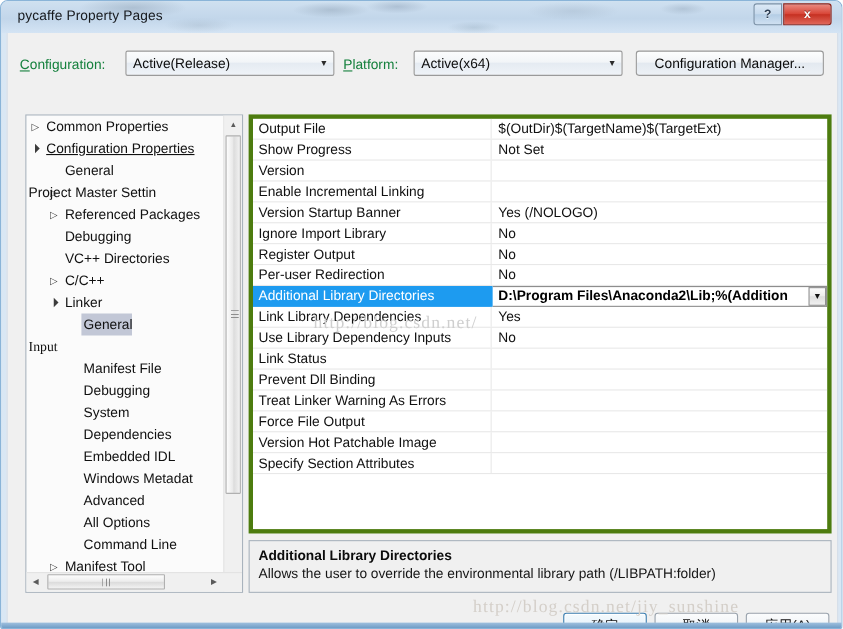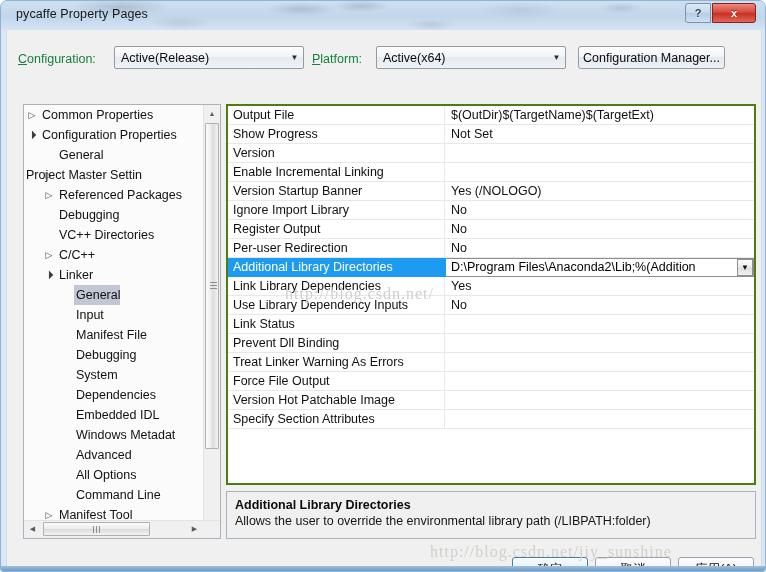--- a/index.html
+++ b/index.html
@@ -261,21 +261,21 @@
                                  #8d8d8d 3px 4px, transparent 4px 6px,
                                  #8d8d8d 6px 7px, transparent 7px 8px);
   }
 
   
   .grid-panel {
     position: absolute;
     left: 219px; top: 74px;
     width: 530px; height: 381px;
     box-sizing: border-box;
-    border: 2px solid #4d7c0f;
+    border: 4px solid #4d7c0f;
     background: #ffffff;
     overflow: hidden;
   }
   .prow {
     position: relative;
     height: 18px;
     line-height: 18px;
     border-bottom: 1px solid #e8e8e8;
     font-size: 12.5px;
     color: #101010;
@@ -304,21 +304,21 @@
   }
   .prow.sel .pname {
     background: #1d9bf0;
     color: #ffffff;
     border-right: none;
     width: 218px;
   }
   .prow.sel .pval {
     background: #ffffff;
     color: #000000;
-    font-weight: normal;
+    font-weight: bold;
     border: 1px solid #8d8d8d;
     border-left: none;
     height: 19px;
     line-height: 17px;
     padding-right: 20px;
   }
   .prow.sel .dropbtn {
     position: absolute;
     right: 1px; top: 1px;
     width: 16px; height: 17px;
@@ -409,37 +409,37 @@
         <div class="cbtext">Active(Release)</div>
         <div class="cbarrow">▼</div>
       </div>
 
       <div class="lbl" style="left:305px; top:22px;"><span class="ul">P</span>latform:</div>
       <div class="combo" style="left:369px; top:16px; width:190px;">
         <div class="cbtext">Active(x64)</div>
         <div class="cbarrow">▼</div>
       </div>
 
-      <div class="pushbtn" style="left:571px; top:16px; width:147px;justify-content:center;">
+      <div class="pushbtn" style="left:571px; top:16px; width:171px;justify-content:center;">
         <span>Configuration Manager...</span>
       </div>
 
       <div class="tree-panel">
         <div class="tree-scroll" id="tree-list">
             <div class="tnode"><span class="tw" style="left: 0px;">▷</span><span class="tlabel" style="margin-left: 16px;">Common Properties</span></div>
-            <div class="tnode"><span class="tw" style="left: 0px; font-size: 8px; transform: rotate(-45deg);">◢</span><span class="tlabel" style="margin-left: 16px;">Configuration Properties</span></div>
+            <div class="tnode"><span class="tw" style="left: 0px; font-size: 8px; transform: rotate(-45deg);">◢</span><span class="tlabel" style="margin-left: 16px; text-decoration: underline;">Configuration Properties</span></div>
             <div class="tnode"><span class="tw" style="left: 17px;"></span><span class="tlabel" style="margin-left: 33px;">General</span></div>
             <div class="tnode"><span class="tw" style="left: 17px;">▷</span><span class="tlabel" style="">Project Master Settin</span></div>
             <div class="tnode"><span class="tw" style="left: 17px;">▷</span><span class="tlabel" style="margin-left: 33px;">Referenced Packages</span></div>
             <div class="tnode"><span class="tw" style="left: 17px;"></span><span class="tlabel" style="margin-left: 33px;">Debugging</span></div>
             <div class="tnode"><span class="tw" style="left: 17px;"></span><span class="tlabel" style="margin-left: 33px;">VC++ Directories</span></div>
             <div class="tnode"><span class="tw" style="left: 17px;">▷</span><span class="tlabel" style="margin-left: 33px;">C/C++</span></div>
             <div class="tnode"><span class="tw" style="left: 17px; font-size: 8px; transform: rotate(-45deg);">◢</span><span class="tlabel" style="margin-left: 33px;">Linker</span></div>
             <div class="tnode sel"><span class="tw" style="left: 34px;"></span><span class="tlabel" style="margin-left: 50px;">General</span></div>
-            <div class="tnode"><span class="tw" style="left: 34px;"></span><span class="tlabel" style="margin-left: 50px;">Input</span></div>
+            <div class="tnode"><span class="tw" style="left: 34px;"></span><span class="tlabel" style=" font-family: Liberation Serif, serif;">Input</span></div>
             <div class="tnode"><span class="tw" style="left: 34px;"></span><span class="tlabel" style="margin-left: 50px;">Manifest File</span></div>
             <div class="tnode"><span class="tw" style="left: 34px;"></span><span class="tlabel" style="margin-left: 50px;">Debugging</span></div>
             <div class="tnode"><span class="tw" style="left: 34px;"></span><span class="tlabel" style="margin-left: 50px;">System</span></div>
             <div class="tnode"><span class="tw" style="left: 34px;"></span><span class="tlabel" style="margin-left: 50px;">Dependencies</span></div>
             <div class="tnode"><span class="tw" style="left: 34px;"></span><span class="tlabel" style="margin-left: 50px;">Embedded IDL</span></div>
             <div class="tnode"><span class="tw" style="left: 34px;"></span><span class="tlabel" style="margin-left: 50px;">Windows Metadat</span></div>
             <div class="tnode"><span class="tw" style="left: 34px;"></span><span class="tlabel" style="margin-left: 50px;">Advanced</span></div>
             <div class="tnode"><span class="tw" style="left: 34px;"></span><span class="tlabel" style="margin-left: 50px;">All Options</span></div>
             <div class="tnode"><span class="tw" style="left: 34px;"></span><span class="tlabel" style="margin-left: 50px;">Command Line</span></div>
             <div class="tnode"><span class="tw" style="left: 17px;">▷</span><span class="tlabel" style="margin-left: 33px; text-align: right;">Manifest Tool</span></div>

